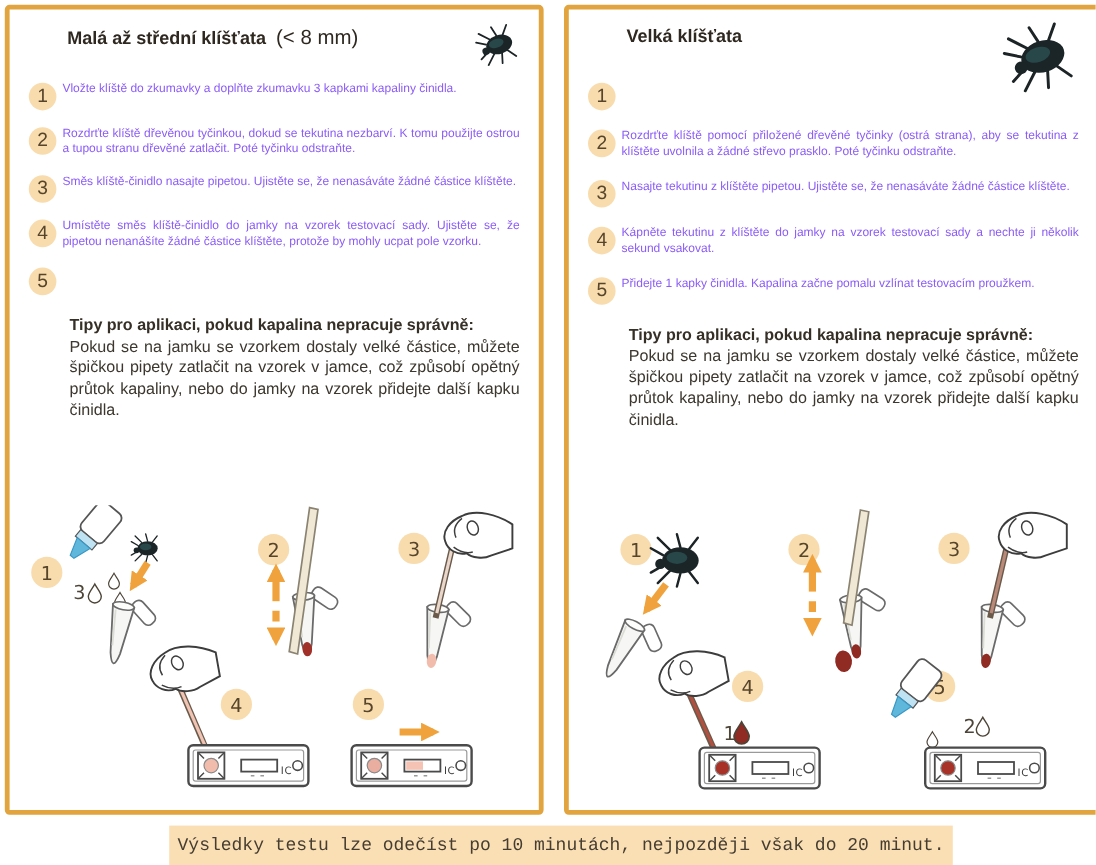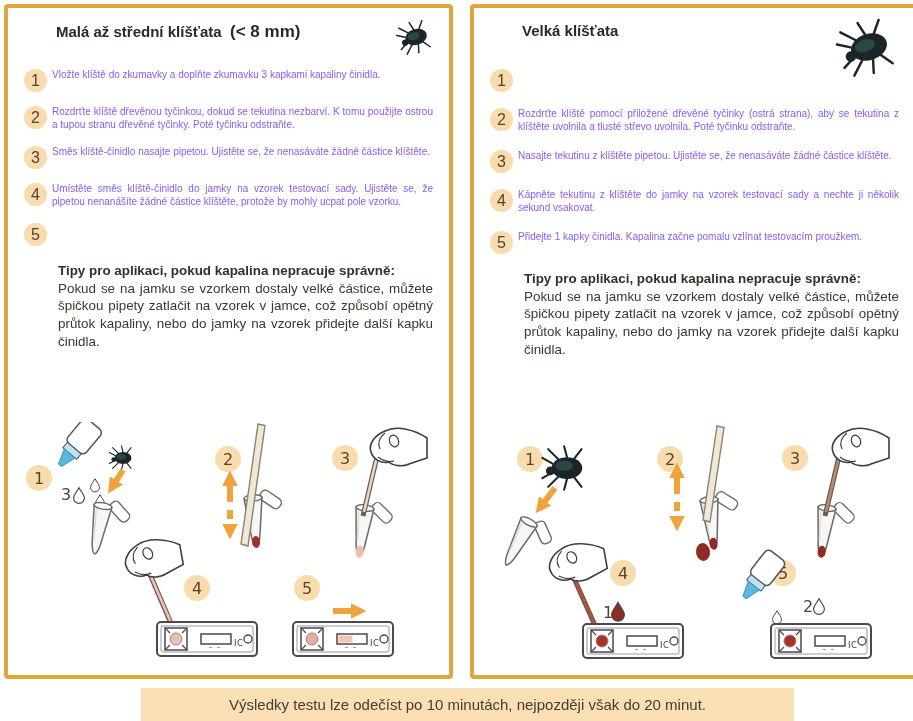--- a/index.html
+++ b/index.html
@@ -10,21 +10,21 @@
   }
   .panel{
     position:absolute;top:4px;height:675px;background:#fff;
     border:4px solid #E2A43E;border-radius:4px;box-sizing:border-box;
     padding:10px 16px 0 16px;
   }
   #panel-left{left:4px;width:449px;}
   #panel-right{left:470px;width:449px;}
   .title-row{position:relative;margin:4px 0 12px 32px;height:34px;}
   .panel-title{font-size:15px;font-weight:bold;color:#2e2820;display:inline;}
-  .panel-title-suffix{font-size:17px;font-weight:bold;color:#2e2820;display:inline;margin-left:4px;}
+  .panel-title-suffix{font-size:17px;font-weight:normal;color:#2e2820;display:inline;margin-left:4px;}
   .tick-badge{position:absolute;top:-6px;}
   #panel-left .tick-badge{right:-4px;}
   #panel-right .tick-badge{right:-2px;}
   .step{display:flex;align-items:flex-start;margin-bottom:13px;}
   #panel-right .step{margin-bottom:15px;}
   .badge{
     flex:0 0 23px;width:23px;height:23px;border-radius:50%;
     background:#F8DCAD;color:#56452b;font-size:16px;line-height:23px;
     text-align:center;margin-top:1px;
   }
@@ -34,21 +34,21 @@
   }
   .tips{margin:16px 0 0 34px;font-size:13.4px;line-height:1.34;text-align:justify;}
   .tips-title{font-weight:bold;color:#352f26;}
   .figures{position:absolute;left:3px;bottom:2px;}
   svg text{font-family:"DejaVu Sans","Liberation Sans",sans-serif;}
   .svg-badge-num{font-size:16px;fill:#56452b;text-anchor:middle;}
   .svg-label{font-size:16px;fill:#4d4438;}
   .svg-mark{font-size:8.5px;fill:#3c3c3c;letter-spacing:0.5px;}
   #footer-bar{
     position:absolute;left:141px;top:688px;width:653px;height:33px;
-    background:#FBDFB4;display:flex;align-items:center;justify-content:center;
+    background:#FBDFB4;display:flex;align-items:center;justify-content:center;font-family:Liberation Mono, monospace;
   }
   #footer-text{font-size:15px;color:#453d31;}
   .hidden-defs{position:absolute;width:0;height:0;overflow:hidden;}
 </style>
 </head>
 <body>
 
 <svg class="hidden-defs" aria-hidden="true">
   <defs>
     <marker id="ah" viewBox="0 0 10 10" refX="6.5" refY="5" markerWidth="2.6" markerHeight="2.6" orient="auto-start-reverse">
@@ -104,21 +104,21 @@
         </svg>
     </span>
   </div>
 
   <div class="step">
     <div class="badge">1</div>
     <div class="step-text">Vložte klíště do zkumavky a doplňte zkumavku 3 kapkami kapaliny činidla.</div>
   </div>
   <div class="step">
     <div class="badge">2</div>
-    <div class="step-text">Rozdrťte klíště dřevěnou tyčinkou, dokud se tekutina nezbarví. K tomu použijte ostrou a tupou stranu dřevěné tyčinky. Poté tyčinku odstraňte.</div>
+    <div class="step-text">Rozdrťte klíště dřevěnou tyčinkou, dokud se tekutina nezbarví. K tomu použijte ostrou a tupou stranu dřevěné zatlačit. Poté tyčinku odstraňte.</div>
   </div>
   <div class="step">
     <div class="badge">3</div>
     <div class="step-text">Směs klíště-činidlo nasajte pipetou. Ujistěte se, že nenasáváte žádné částice klíštěte.</div>
   </div>
   <div class="step">
     <div class="badge">4</div>
     <div class="step-text">Umístěte směs klíště-činidlo do jamky na vzorek testovací sady. Ujistěte se, že pipetou nenanášíte žádné částice klíštěte, protože by mohly ucpat pole vzorku.</div>
   </div>
   <div class="step">
@@ -194,21 +194,21 @@
           <use href="#tick" transform="translate(40,31) rotate(-18) scale(1.75)"></use>
         </svg>
     </span>
   </div>
 
   <div class="step">
     <div class="badge">1</div>
   </div>
   <div class="step">
     <div class="badge">2</div>
-    <div class="step-text">Rozdrťte klíště pomocí přiložené dřevěné tyčinky (ostrá strana), aby se tekutina z klíštěte uvolnila a tlusté střevo uvolnila. Poté tyčinku odstraňte.</div>
+    <div class="step-text">Rozdrťte klíště pomocí přiložené dřevěné tyčinky (ostrá strana), aby se tekutina z klíštěte uvolnila a žádné střevo prasklo. Poté tyčinku odstraňte.</div>
   </div>
   <div class="step">
     <div class="badge">3</div>
     <div class="step-text">Nasajte tekutinu z klíštěte pipetou. Ujistěte se, že nenasáváte žádné částice klíštěte.</div>
   </div>
   <div class="step">
     <div class="badge">4</div>
     <div class="step-text">Kápněte tekutinu z klíštěte do jamky na vzorek testovací sady a nechte ji několik sekund vsakovat.</div>
   </div>
   <div class="step">

